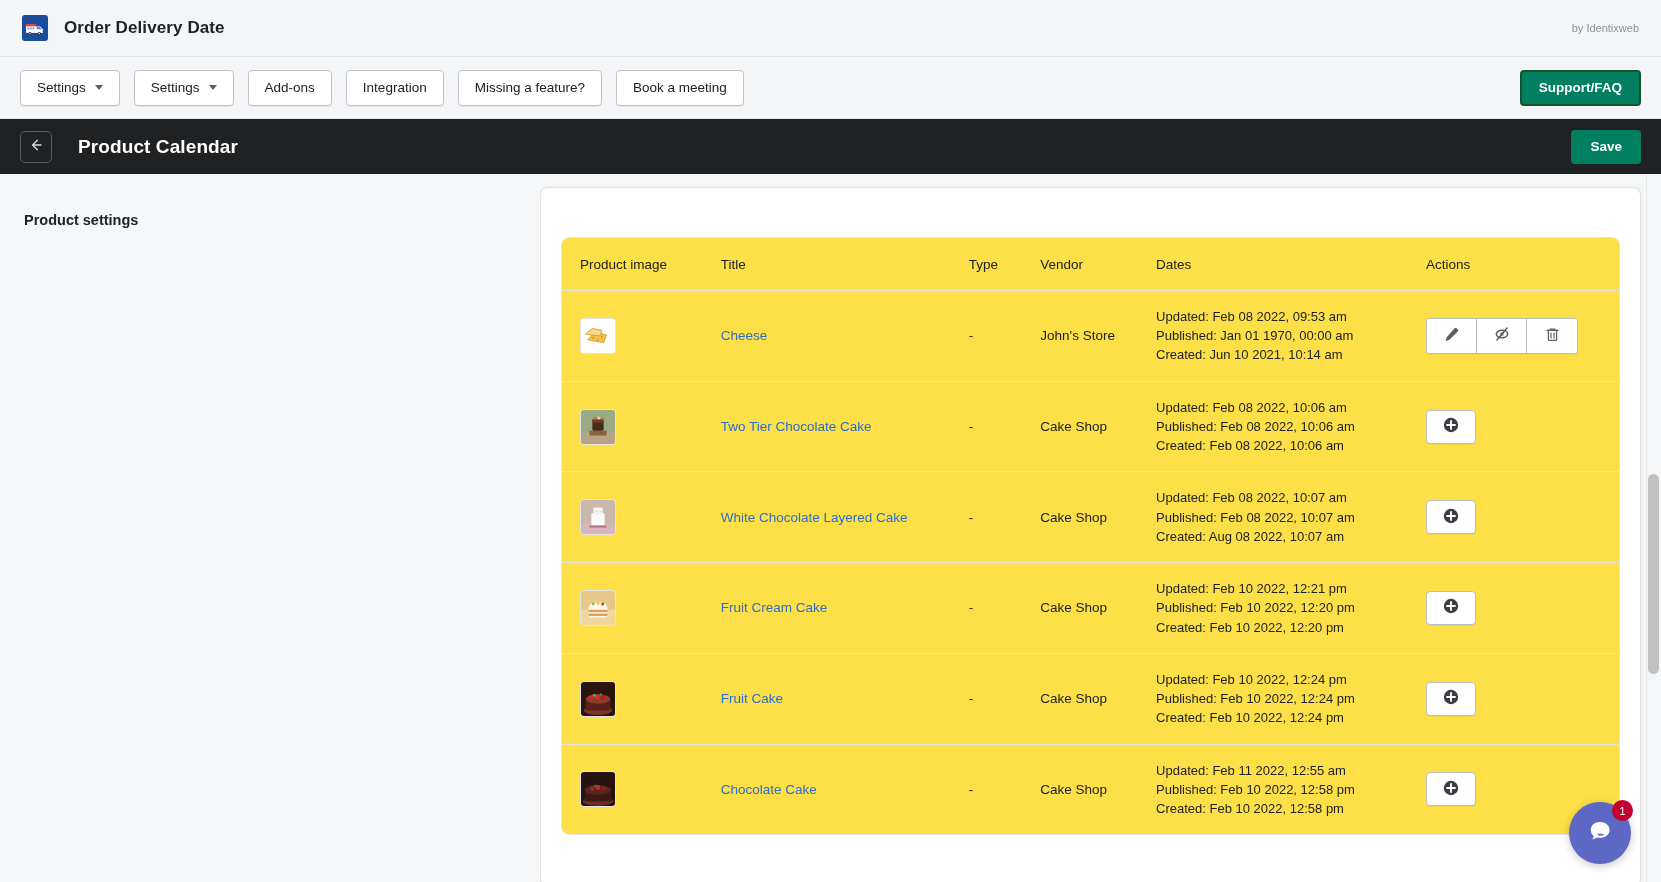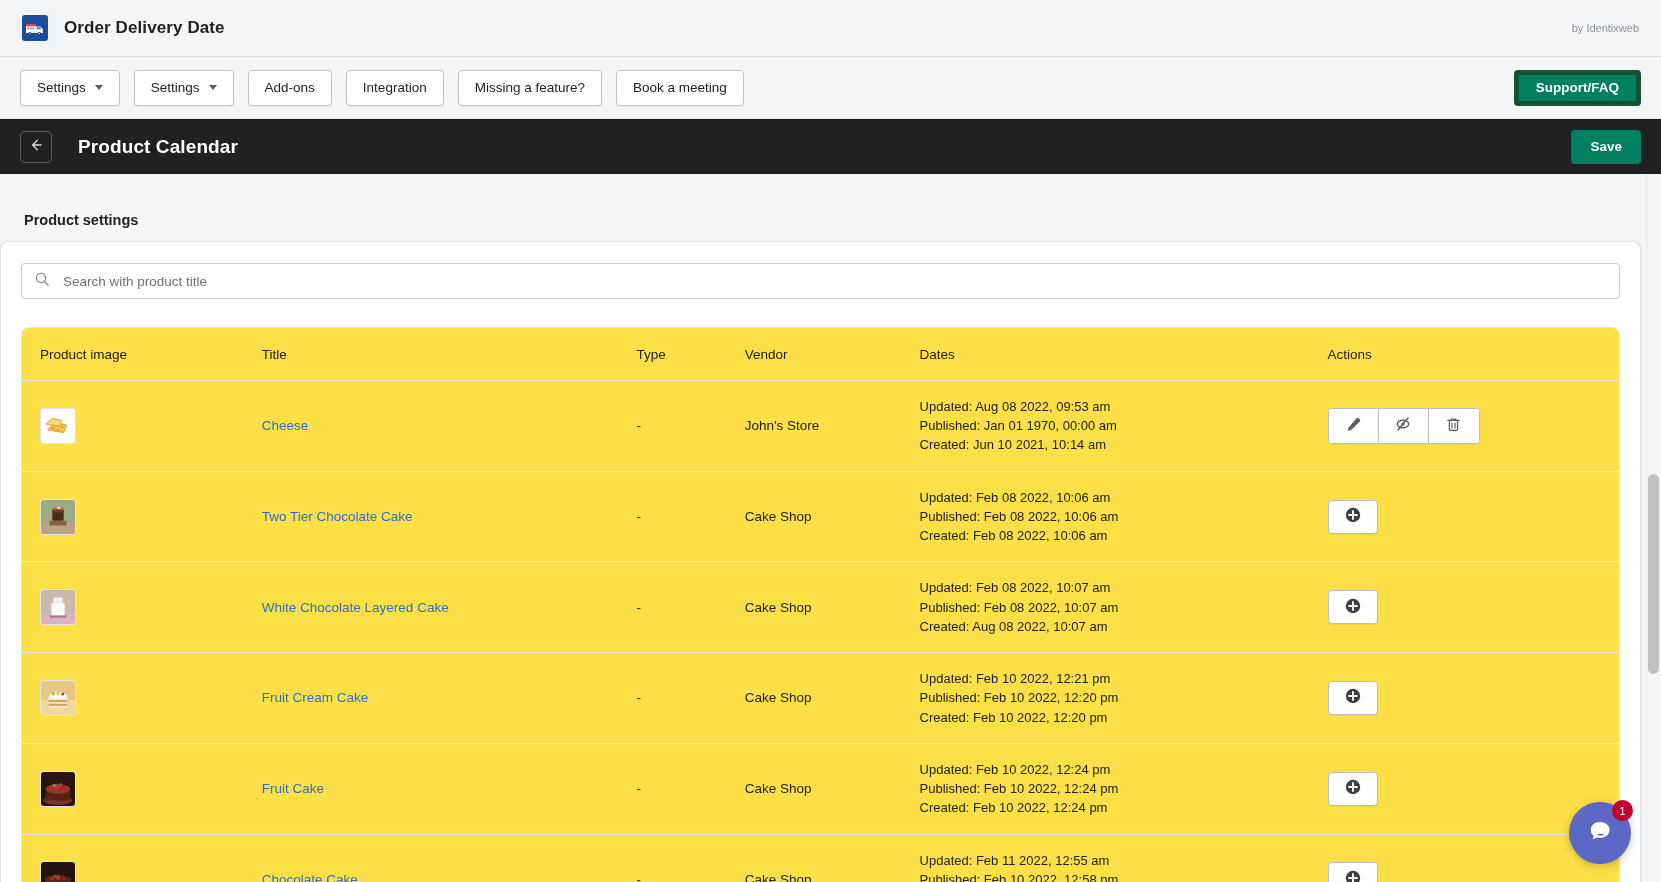--- a/index.html
+++ b/index.html
@@ -72,21 +72,21 @@
     width: 0; height: 0;
     border-left: 4.5px solid transparent;
     border-right: 4.5px solid transparent;
     border-top: 5px solid #5c5f62;
     display: inline-block;
   }
   .nav-spacer { flex: 1; }
   .support-btn {
     height: 36px;
     background: #008060;
-    border: 5px solid #14532d;
+    border: 2px solid #14532d;
     border-radius: 4px;
     color: #ffffff;
     font-size: 13.5px;
     font-weight: bold;
     padding: 0 17px;
     display: flex; align-items: center;
     cursor: pointer;
     font-family: "Liberation Sans", sans-serif;
   }
 
@@ -130,21 +130,20 @@
     font-family: "Liberation Sans", sans-serif;
   }
 
   
   .content {
     position: relative;
     height: calc(882px - 57px - 62px - 55px);
     display: flex;
     background: #f4f6f8;
     overflow: hidden;
-    flex-direction: column;
   }
   .left-col {
     width: 540px;
     flex: none;
     padding: 38px 0 0 24px;
   }
   .left-heading {
     font-size: 14.5px;
     font-weight: bold;
     color: #202223;
@@ -385,29 +384,20 @@
 
 <div class="content">
 
   <div class="left-col">
     <div class="left-heading">Product settings</div>
   </div>
 
   <div class="right-col">
     <div class="card">
 
-      <div class="search-wrap">
-        <span>
-          <svg width="16" height="16" viewBox="0 0 16 16" aria-hidden="true">
-            <circle cx="7" cy="7" r="4.6" stroke="#8c9196" stroke-width="1.4" fill="none"></circle>
-            <path d="M10.4 10.4 14 14" stroke="#8c9196" stroke-width="1.5" stroke-linecap="round"></path>
-          </svg>
-        </span>
-        <input class="search-input" type="text" placeholder="Search with product title" style="">
-      </div>
 
       <div class="table-wrap">
         <table>
           <thead>
             <tr>
               <th class="col-img">Product image</th>
               <th class="col-title">Title</th>
               <th class="col-type">Type</th>
               <th class="col-vendor">Vendor</th>
               <th class="col-dates">Dates</th>
@@ -434,21 +424,21 @@
                 <a class="prod-link" href="#">Cheese</a>
               </td>
               <td class="col-type">
                 <span class="dash">-</span>
               </td>
               <td class="col-vendor">
                 <span>John's Store</span>
               </td>
               <td class="col-dates">
                 <div class="dates">
-                  <div>Updated: Aug 08 2022, 09:53 am</div>
+                  <div>Updated: Feb 08 2022, 09:53 am</div>
                   <div>Published: Jan 01 1970, 00:00 am</div>
                   <div>Created: Jun 10 2021, 10:14 am</div>
                 </div>
               </td>
               <td class="col-actions">
                 <div class="actions">
                   <div class="btn-group">
                     <button class="icon-btn">
                       <span>
                         <svg width="17" height="17" viewBox="0 0 20 20" aria-hidden="true">

